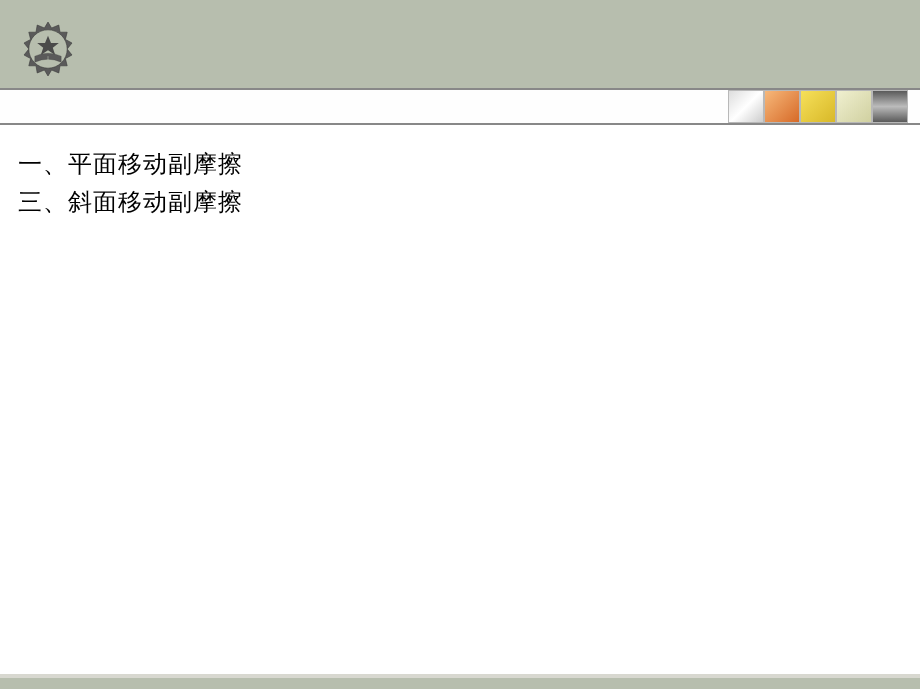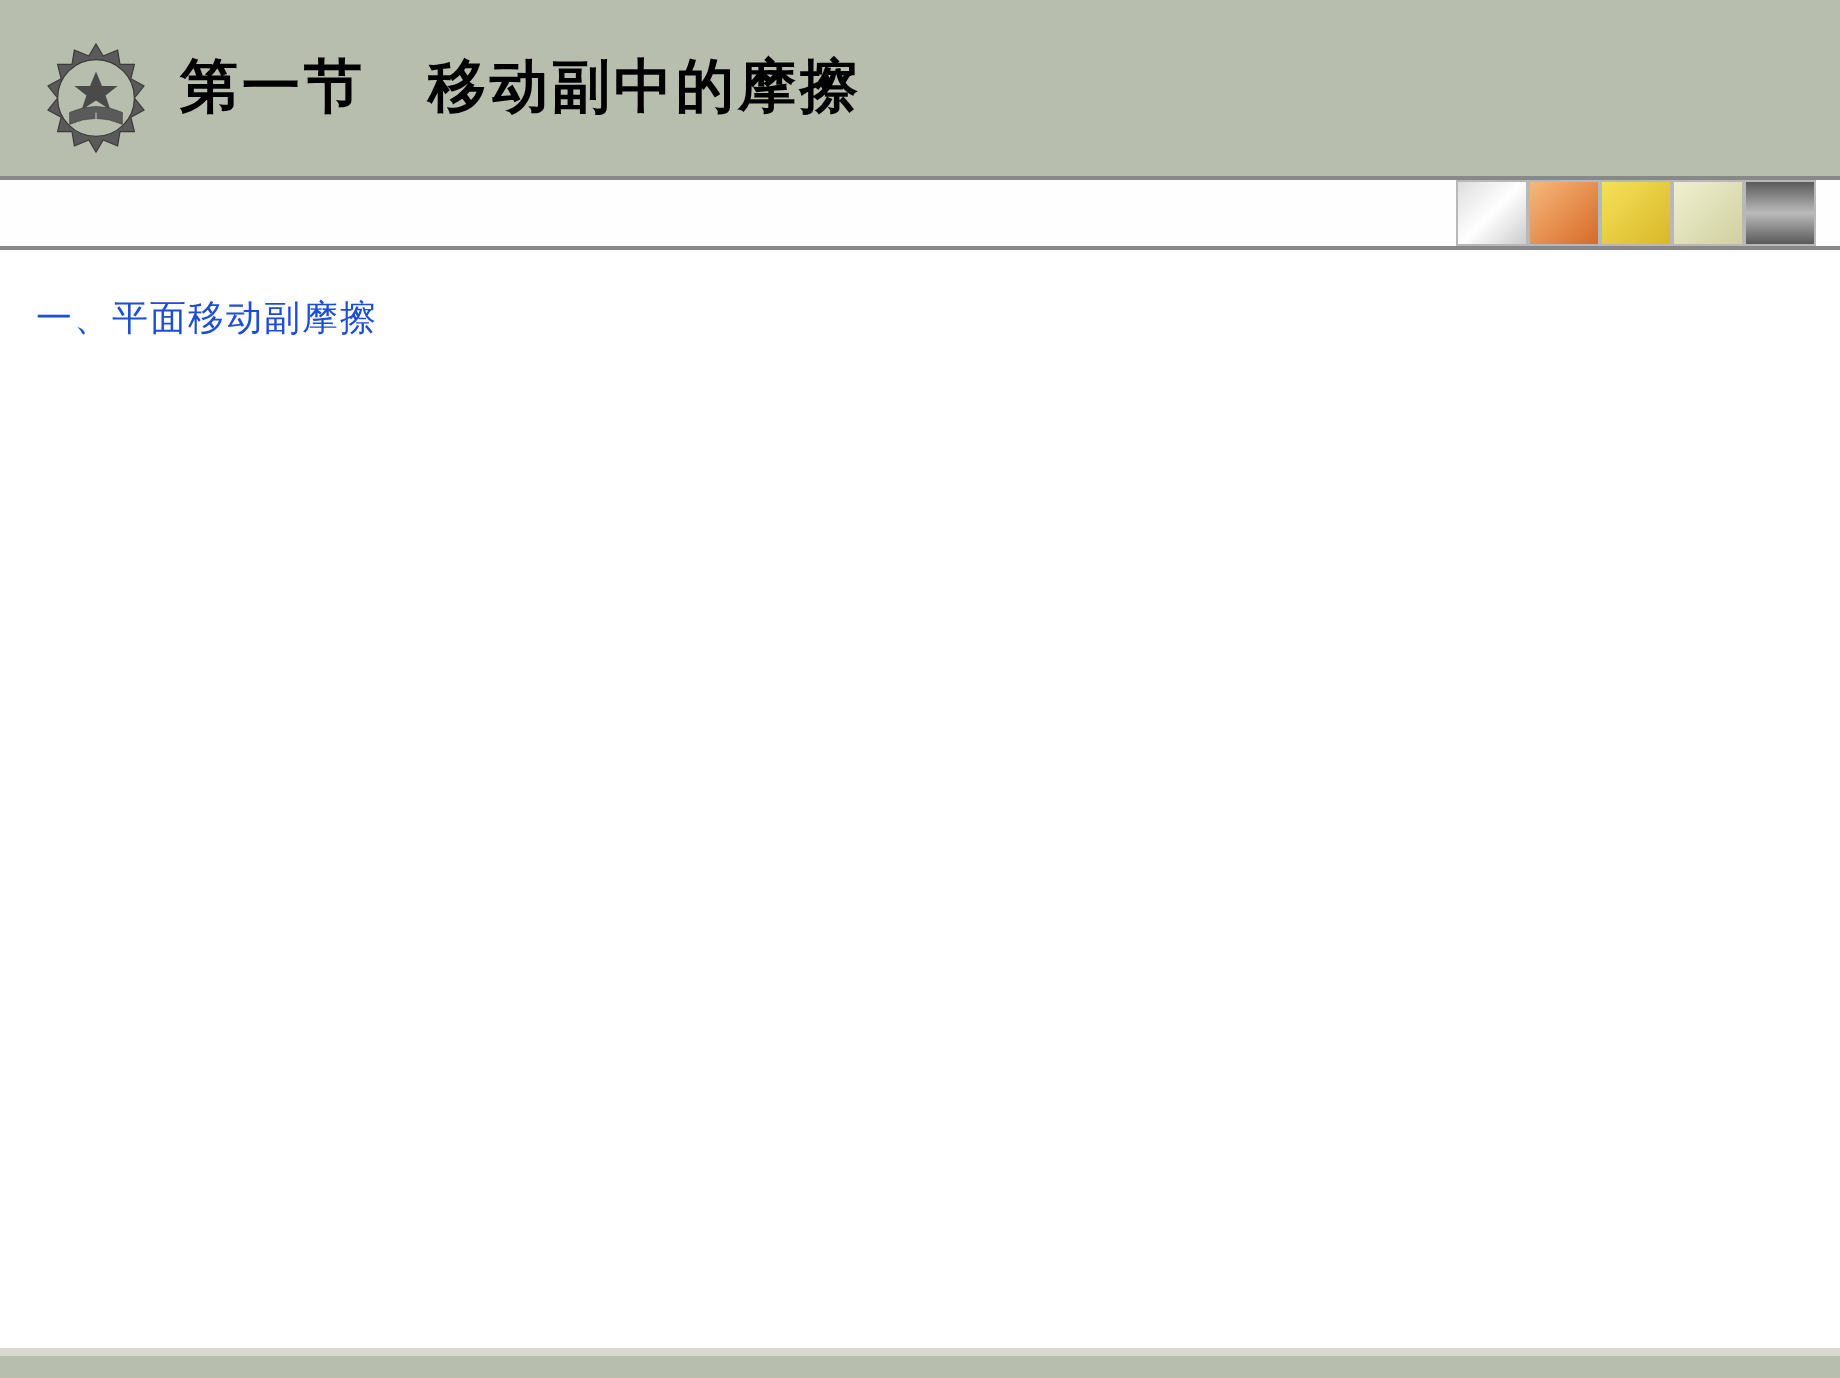--- a/index.html
+++ b/index.html
@@ -68,22 +68,22 @@
     .thumb:nth-child(3) { background: linear-gradient(135deg,#f6e05a,#d8b828); }
     .thumb:nth-child(4) { background: linear-gradient(135deg,#f0f0d0,#d0d0a0); }
     .thumb:nth-child(5) { background: linear-gradient(180deg,#5a5a5a,#bbb,#5a5a5a); }
     .content-area {
       padding: 20px 18px;
     }
     .bullet-list {
       list-style: none;
     }
     .bullet-item {
-      font-size: 18px;
-      color: #1d4ed8;
+      font-size: 24px;
+      color: #000000;
       line-height: 1.6;
       letter-spacing: 1px;
     }
     .footer-bar {
       position: absolute;
       bottom: 0;
       left: 0;
       width: 100%;
       height: 12px;
       background: #b7beae;
@@ -106,33 +106,33 @@
     <svg viewBox="0 0 100 100">
       <g fill="#5a5a5a" stroke="#3a3a3a" stroke-width="1">
         <path d="M50 5 L56 15 L68 10 L70 22 L82 22 L79 34 L90 40 L82 50 L90 60 L79 66 L82 78 L70 78 L68 90 L56 85 L50 95 L44 85 L32 90 L30 78 L18 78 L21 66 L10 60 L18 50 L10 40 L21 34 L18 22 L30 22 L32 10 L44 15 Z"></path>
         <circle cx="50" cy="50" r="32" fill="#b7beae"></circle>
       </g>
       <path d="M50 28 L55 40 L68 40 L58 48 L62 60 L50 52 L38 60 L42 48 L32 40 L45 40 Z" fill="#4a4a4a"></path>
       <path d="M28 62 Q50 52 72 62 L72 72 Q50 62 28 72 Z" fill="#5a5a5a" stroke="#3a3a3a" stroke-width="0.5"></path>
       <line x1="50" y1="62" x2="50" y2="72" stroke="#b7beae" stroke-width="1"></line>
     </svg>
   </div>
-  <div class="slide-title">第一节　移动副中的摩擦</div>
 </div>
 
 <div class="divider-row">
   <div class="thumb-strip">
     <span class="thumb"></span>
     <span class="thumb"></span>
     <span class="thumb"></span>
     <span class="thumb"></span>
     <span class="thumb"></span>
   </div>
 </div>
 
 <div class="content-area">
   <ul class="bullet-list">
     <li class="bullet-item">一、平面移动副摩擦</li>
+    <li class="bullet-item">三、斜面移动副摩擦</li>
   </ul>
 </div>
 
 <div class="footer-top-line"></div>
 <div class="footer-bar"></div>
 
 </body></html>

